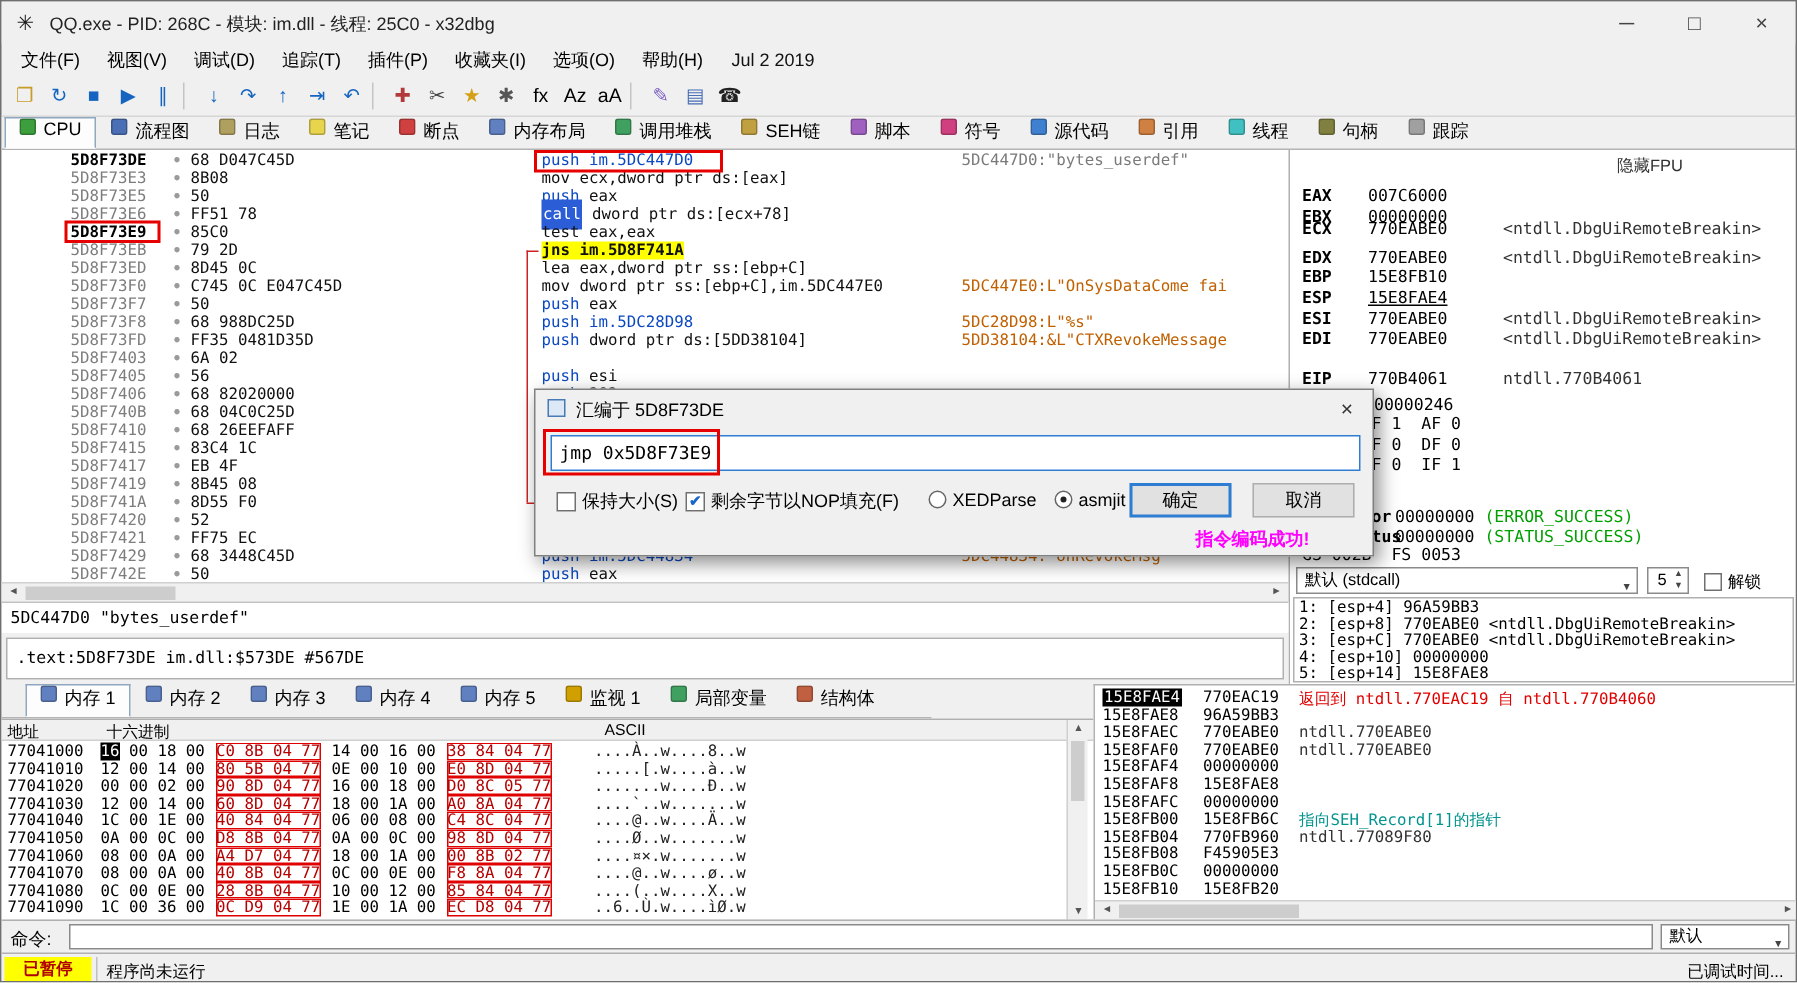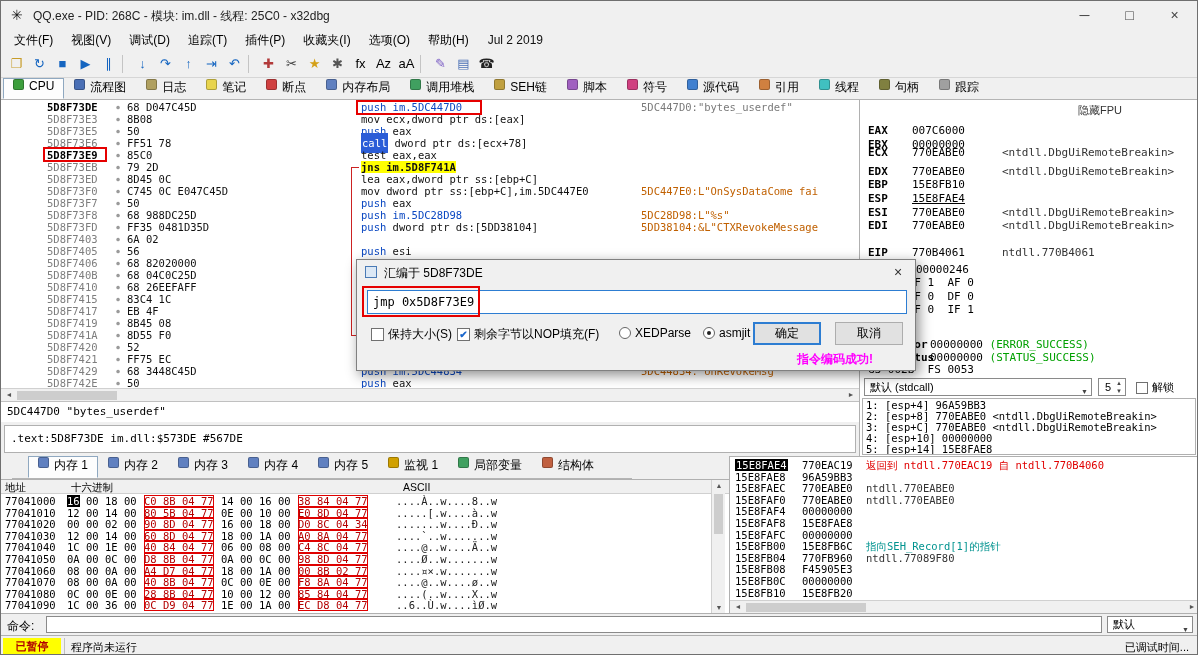--- a/index.html
+++ b/index.html
@@ -23,21 +23,21 @@
   
   .toolbar{position:absolute;left:0;top:50px;width:100%;height:27px;display:flex;align-items:center;
            padding-left:4px;border-bottom:1px solid #d6d6d6}
   .tb{width:23px;height:22px;border:0;background:transparent;text-align:center}
   .tbg{font-size:13px;line-height:22px}
   .tb-sep{width:7px;height:18px;border-left:1px solid #c4c4c4;margin:0 2px}
 
   
   .tabbar{position:absolute;left:0;top:77px;width:100%;height:22px;display:flex;align-items:stretch;
           padding-left:2px;border-bottom:1px solid #b4b4b4;background:#f0f0f0}
-  .btabbar{position:absolute;left:11px;top:455px;width:620px;height:23px;display:flex;align-items:stretch;
+  .btabbar{position:absolute;left:0;top:455px;width:620px;height:23px;display:flex;align-items:stretch;
           padding-left:16px;border-bottom:1px solid #b4b4b4;background:#f0f0f0}
   .tab{display:flex;gap:5px;padding:0 9px;border:1px solid transparent}
   .tab.active{background:#fdfdfd;border:1px solid #8fa8c0;border-bottom-color:#fdfdfd}
   .tabi{width:11px;height:11px;border-radius:2px;display:inline-block;border:1px solid rgba(0,0,0,.25)}
 
   
   .disasm{position:absolute;left:0;top:99px;width:858px;height:301px;background:#fff}
   .disasm-rows{position:absolute;left:0;top:1px;width:100%}
   .drow{display:flex;height:12px;line-height:12px;font:10.5px "DejaVu Sans Mono",monospace;white-space:pre}
   .d-gutter{width:46px}
@@ -404,21 +404,21 @@
 
   <div class="dump">
     <div class="dump-head">
       <span class="dh" style="left:4px">地址</span>
       <span class="dh" style="left:70px">十六进制</span>
       <span class="dh" style="left:402px">ASCII</span>
     </div>
     <div class="dump-rows">
         <div class="hrow"><span class="h-addr">77041000</span><span class="h-g"><span class="selbyte">16</span> 00 18 00</span><span class="h-g ptr">C0 8B 04 77</span><span class="h-g">14 00 16 00</span><span class="h-g ptr">38 84 04 77</span><span class="h-ascii">....À..w....8..w</span></div>
         <div class="hrow"><span class="h-addr">77041010</span><span class="h-g">12 00 14 00</span><span class="h-g ptr">80 5B 04 77</span><span class="h-g">0E 00 10 00</span><span class="h-g ptr">E0 8D 04 77</span><span class="h-ascii">.....[.w....à..w</span></div>
-        <div class="hrow"><span class="h-addr">77041020</span><span class="h-g">00 00 02 00</span><span class="h-g ptr">90 8D 04 77</span><span class="h-g">16 00 18 00</span><span class="h-g ptr">D0 8C 04 34</span><span class="h-ascii">.......w....Ð..w</span></div>
+        <div class="hrow"><span class="h-addr">77041020</span><span class="h-g">00 00 02 00</span><span class="h-g ptr">90 8D 04 77</span><span class="h-g">16 00 18 00</span><span class="h-g ptr">D0 8C 05 77</span><span class="h-ascii">.......w....Ð..w</span></div>
         <div class="hrow"><span class="h-addr">77041030</span><span class="h-g">12 00 14 00</span><span class="h-g ptr">60 8D 04 77</span><span class="h-g">18 00 1A 00</span><span class="h-g ptr">A0 8A 04 77</span><span class="h-ascii">....`..w.......w</span></div>
         <div class="hrow"><span class="h-addr">77041040</span><span class="h-g">1C 00 1E 00</span><span class="h-g ptr">40 84 04 77</span><span class="h-g">06 00 08 00</span><span class="h-g ptr">C4 8C 04 77</span><span class="h-ascii">....@..w....Ä..w</span></div>
         <div class="hrow"><span class="h-addr">77041050</span><span class="h-g">0A 00 0C 00</span><span class="h-g ptr">D8 8B 04 77</span><span class="h-g">0A 00 0C 00</span><span class="h-g ptr">98 8D 04 77</span><span class="h-ascii">....Ø..w.......w</span></div>
         <div class="hrow"><span class="h-addr">77041060</span><span class="h-g">08 00 0A 00</span><span class="h-g ptr">A4 D7 04 77</span><span class="h-g">18 00 1A 00</span><span class="h-g ptr">00 8B 02 77</span><span class="h-ascii">....¤×.w.......w</span></div>
         <div class="hrow"><span class="h-addr">77041070</span><span class="h-g">08 00 0A 00</span><span class="h-g ptr">40 8B 04 77</span><span class="h-g">0C 00 0E 00</span><span class="h-g ptr">F8 8A 04 77</span><span class="h-ascii">....@..w....ø..w</span></div>
         <div class="hrow"><span class="h-addr">77041080</span><span class="h-g">0C 00 0E 00</span><span class="h-g ptr">28 8B 04 77</span><span class="h-g">10 00 12 00</span><span class="h-g ptr">85 84 04 77</span><span class="h-ascii">....(..w....X..w</span></div>
         <div class="hrow"><span class="h-addr">77041090</span><span class="h-g">1C 00 36 00</span><span class="h-g ptr">0C D9 04 77</span><span class="h-g">1E 00 1A 00</span><span class="h-g ptr">EC D8 04 77</span><span class="h-ascii">..6..Ù.w....ìØ.w</span></div>
       </div>
     <div class="vscroll" style="left:710px;top:0;height:134px">
       <span class="sb-a" style="left:0;top:0">▲</span>

